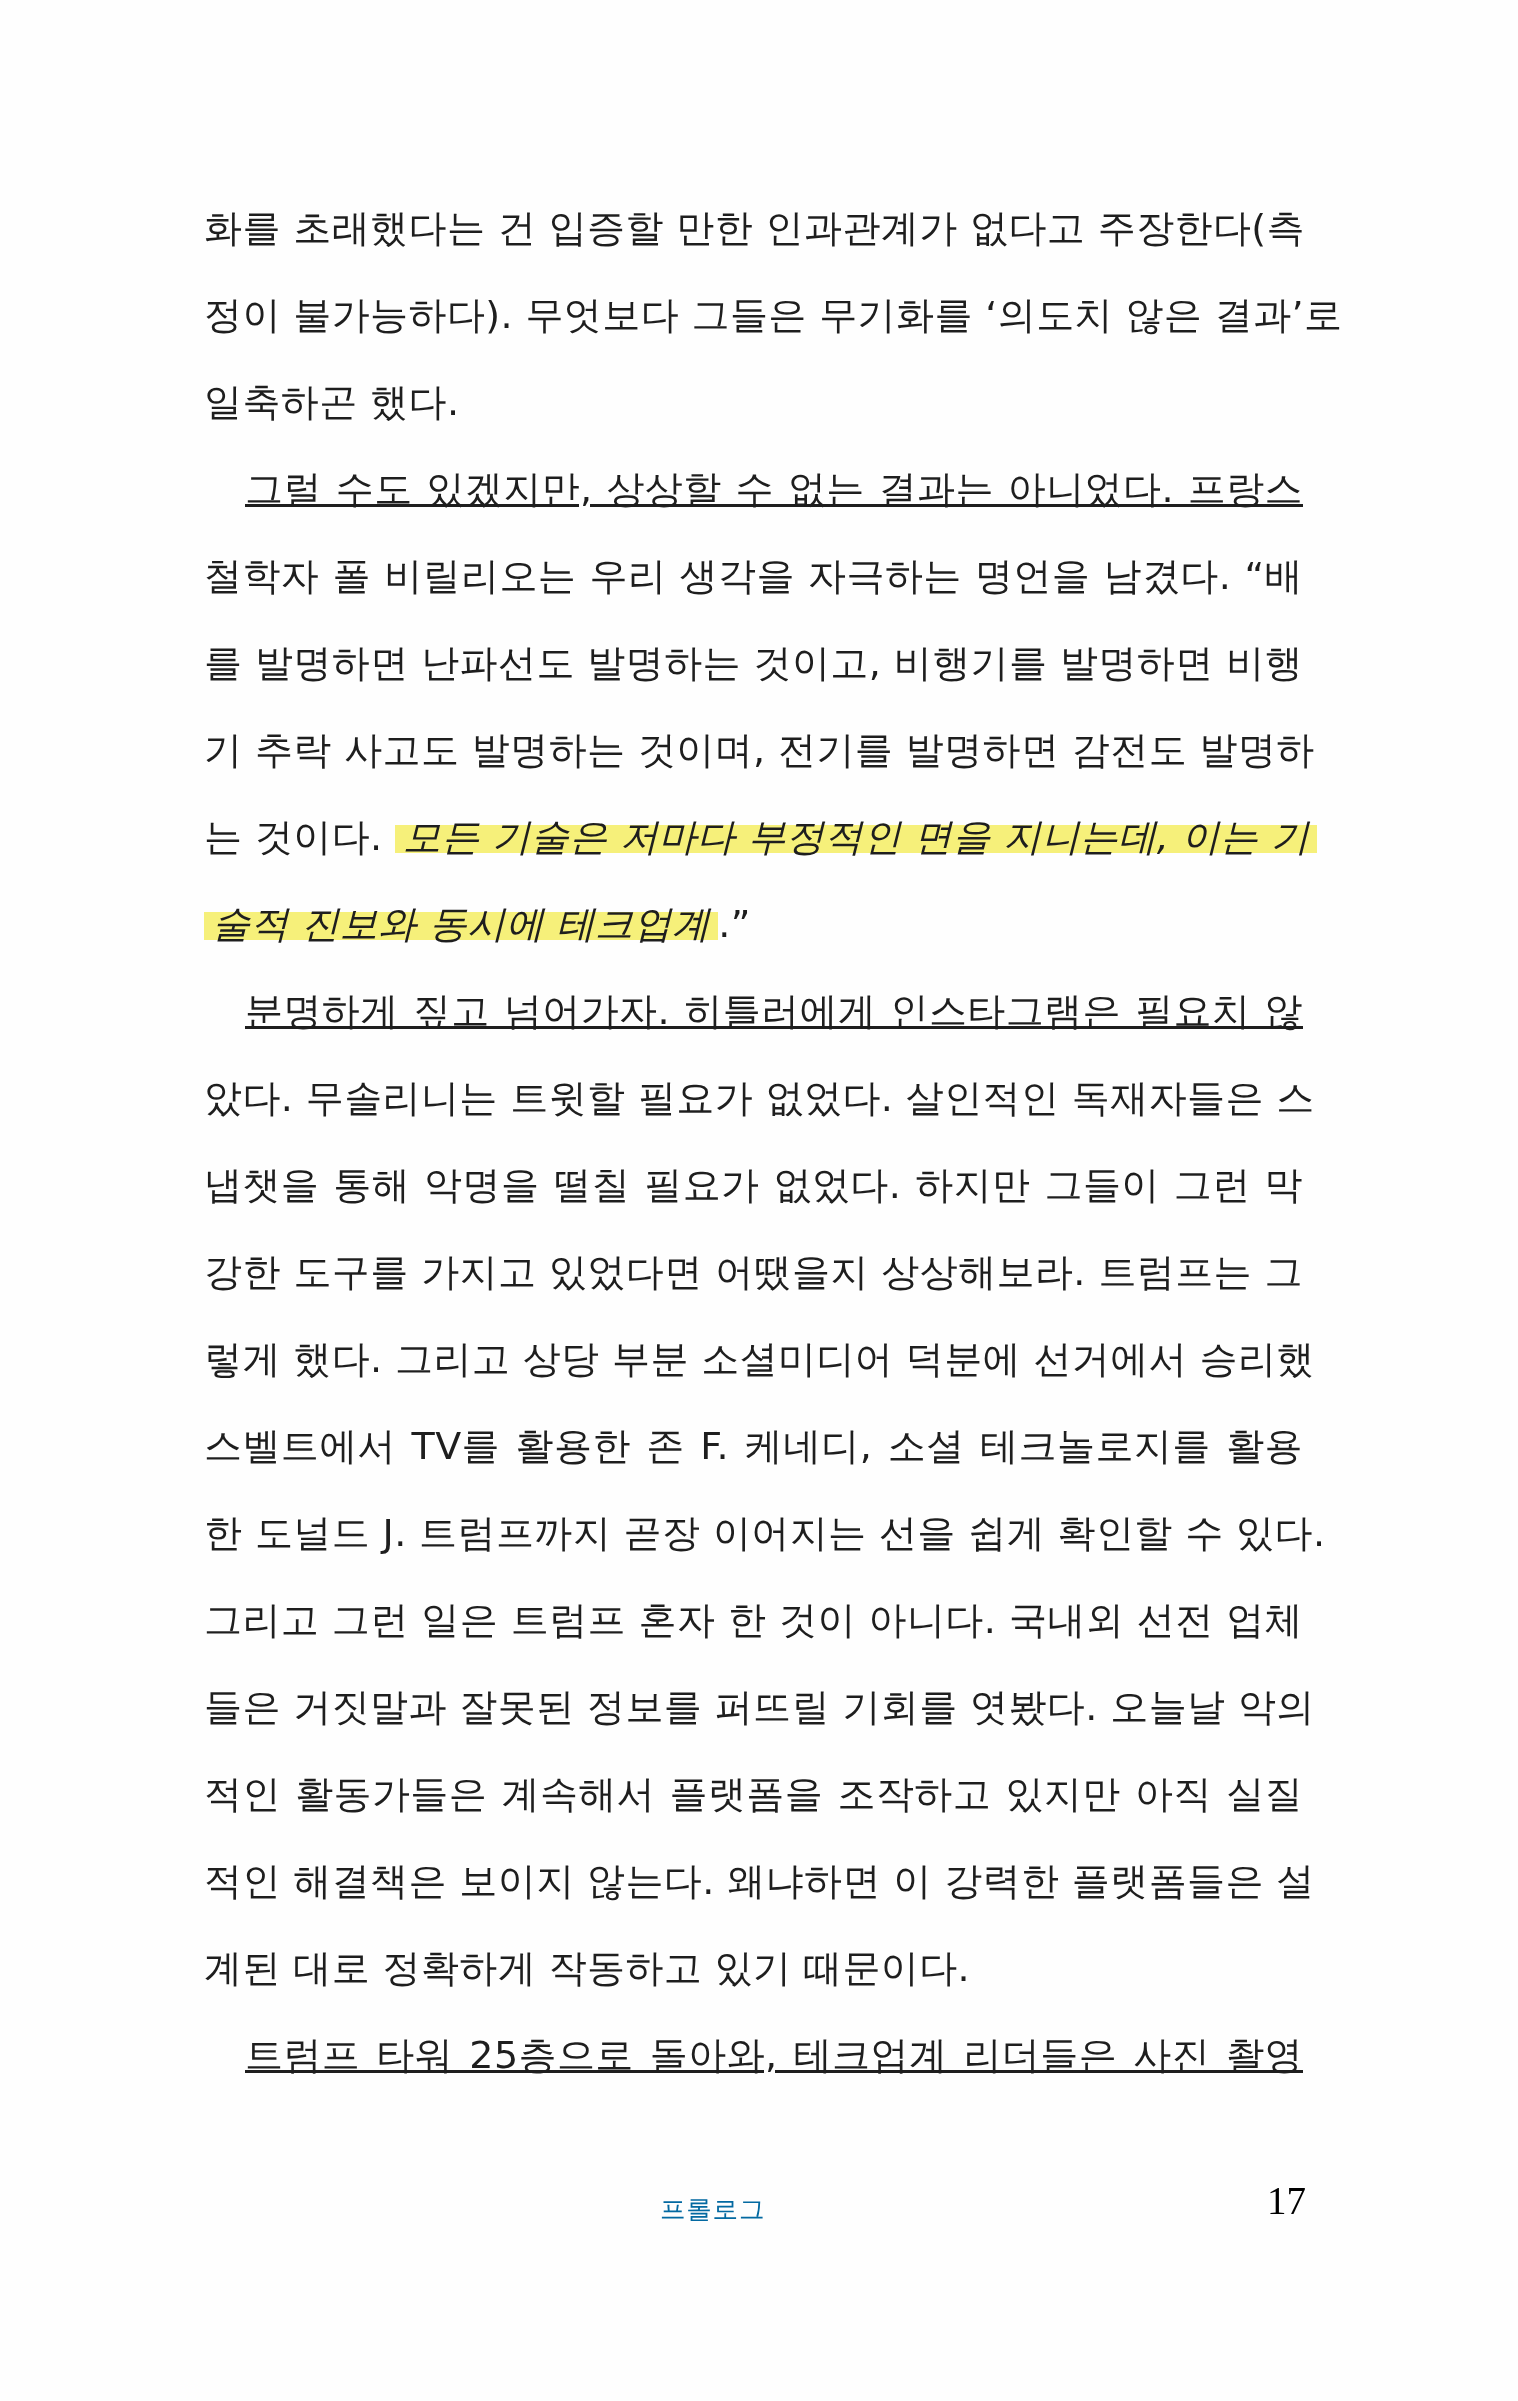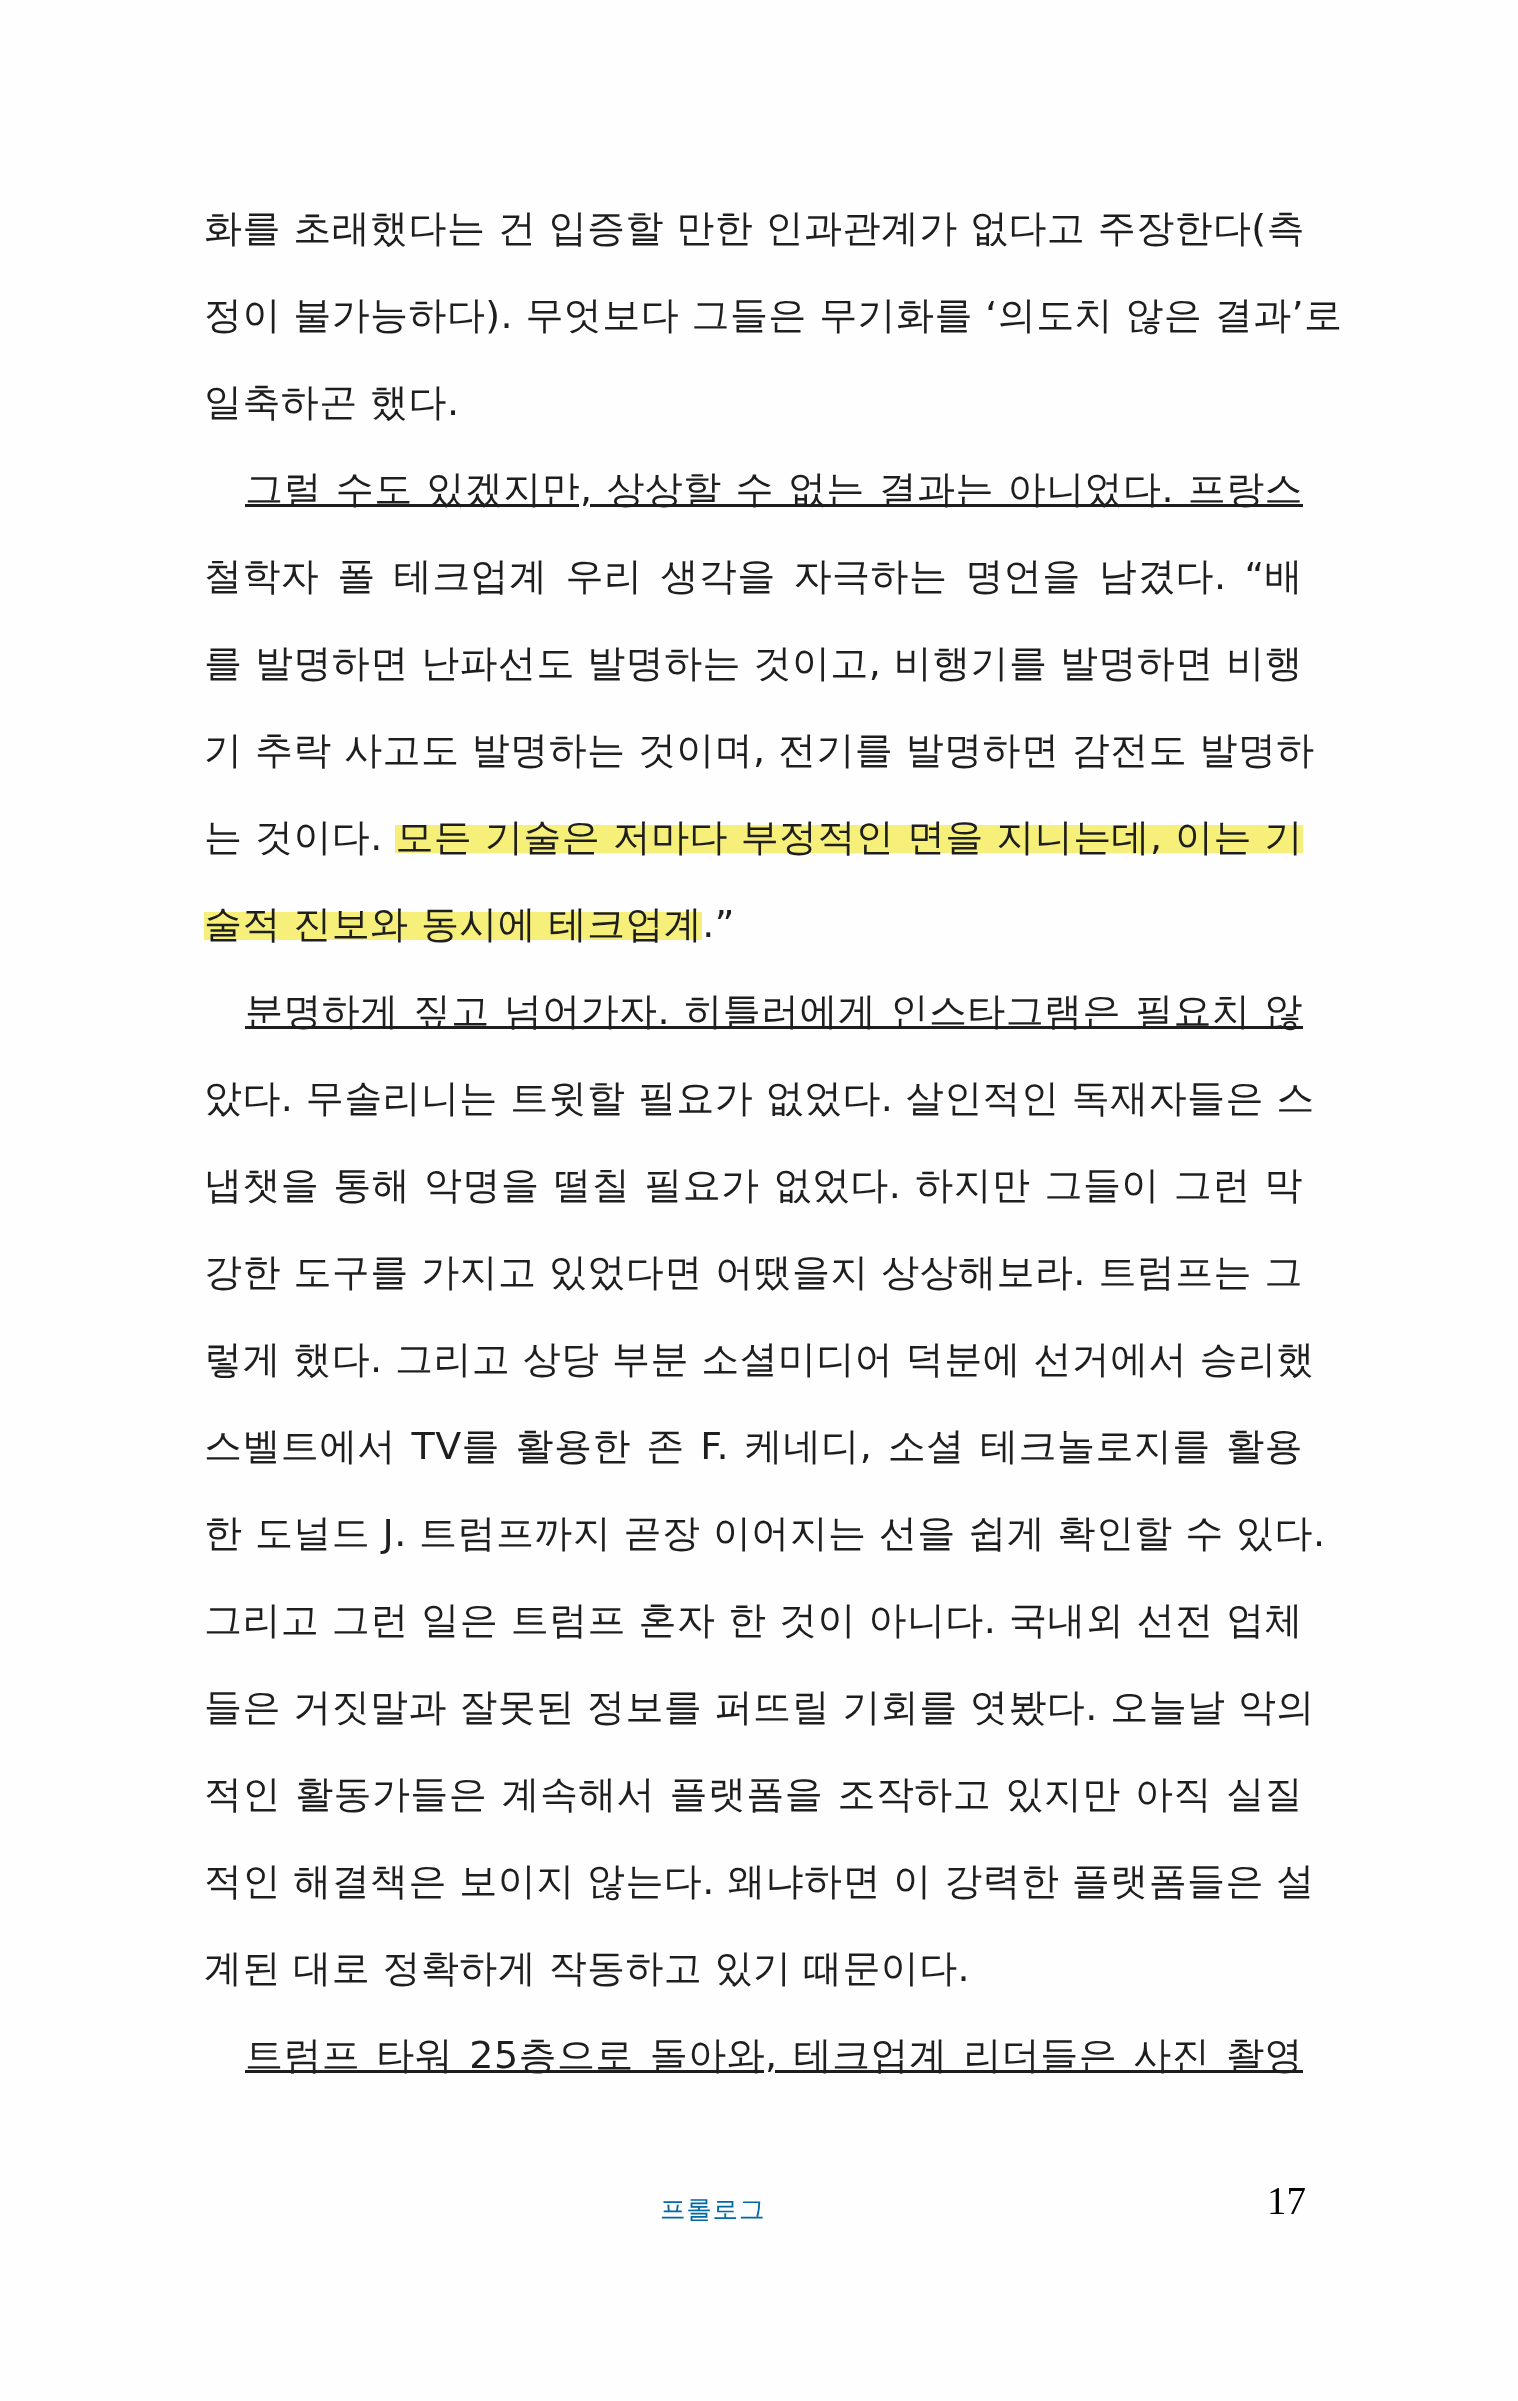--- a/index.html
+++ b/index.html
@@ -40,21 +40,22 @@
   }
   .line.last {
     text-align-last: left;
   }
   .line.indent {
     padding-left: 41px;
     text-decoration: underline;
   }
   .hl {
     background: linear-gradient(to bottom, transparent 22%, #f6f07a 22%, #f6f07a 86%, transparent 86%);
-    padding: 0 0;
+    padding: 0 8px;
+    font-style: italic;
   }
   .footer-title {
     position: absolute;
     left: 660px;
     top: 2192px;
     font-family: "DejaVu Serif", "Liberation Serif", serif;
     font-size: 25.5px;
     color: #0369a1;
     letter-spacing: 0.8px;
   }
@@ -71,21 +72,21 @@
 <body>
 
 <div class="page">
   <div class="body-text">
 
     <div class="line">화를 초래했다는 건 입증할 만한 인과관계가 없다고 주장한다(측</div>
     <div class="line">정이 불가능하다). 무엇보다 그들은 무기화를 ‘의도치 않은 결과’로</div>
     <div class="line last">일축하곤 했다.</div>
 
     <div class="line indent">그럴 수도 있겠지만, 상상할 수 없는 결과는 아니었다. 프랑스</div>
-    <div class="line">철학자 폴 테크업계 우리 생각을 자극하는 명언을 남겼다. “배</div>
+    <div class="line">철학자 폴 비릴리오는 우리 생각을 자극하는 명언을 남겼다. “배</div>
     <div class="line">를 발명하면 난파선도 발명하는 것이고, 비행기를 발명하면 비행</div>
     <div class="line">기 추락 사고도 발명하는 것이며, 전기를 발명하면 감전도 발명하</div>
     <div class="line">
       <span>는 것이다. </span><span class="hl">모든 기술은 저마다 부정적인 면을 지니는데, 이는 기</span>
     </div>
     <div class="line last">
       <span class="hl">술적 진보와 동시에 테크업계</span><span>.”</span>
     </div>
 
     <div class="line indent">분명하게 짚고 넘어가자. 히틀러에게 인스타그램은 필요치 않</div>

